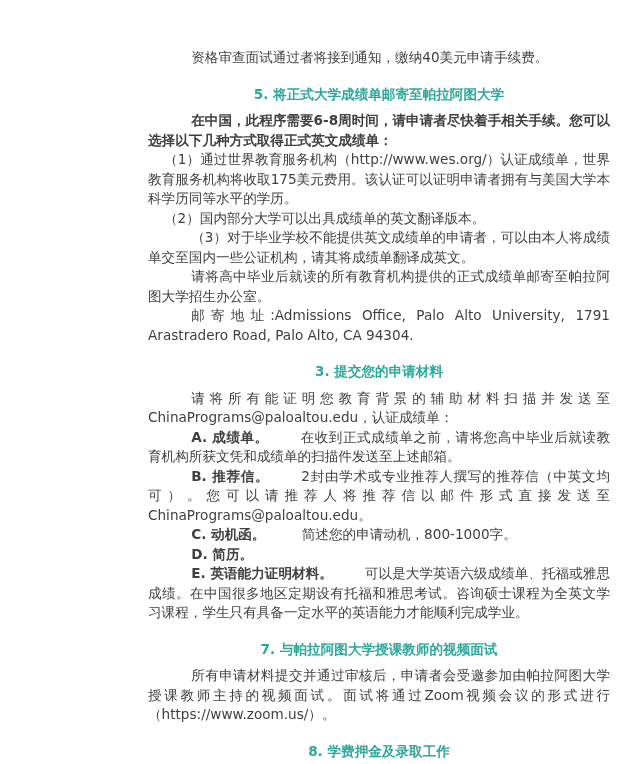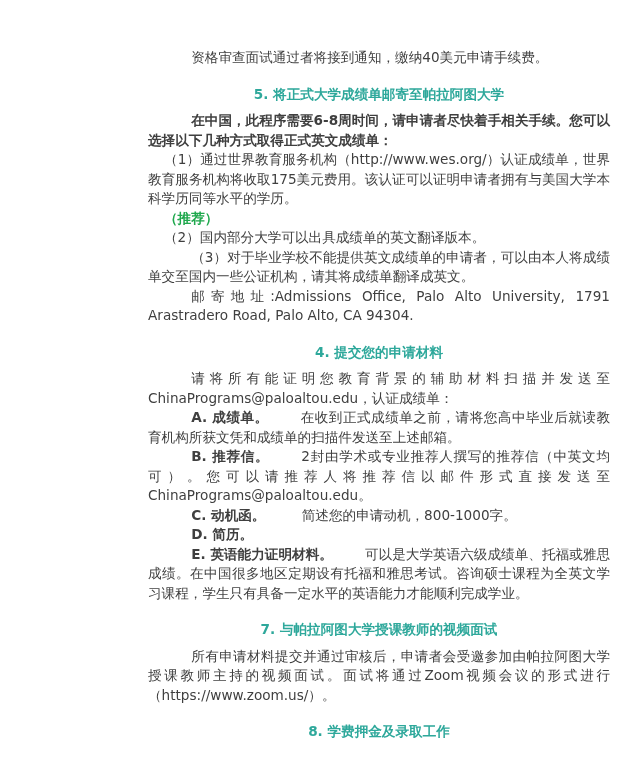--- a/index.html
+++ b/index.html
@@ -51,25 +51,25 @@
 </style>
 </head>
 <body>
 
 <div class="page">
   <main class="doc">
       <p class="doc-para indent"><span class="run-normal">资格审查面试通过者将接到通知，缴纳40美元申请手续费。</span></p>
       <h2 class="doc-heading"><span class="run-teal">5. 将正式大学成绩单邮寄至帕拉阿图大学</span></h2>
       <p class="doc-para indent"><span class="run-bold">在中国，此程序需要6-8周时间，请申请者尽快着手相关手续。您可以选择以下几种方式取得正式英文成绩单：</span></p>
       <p class="doc-para"><span class="run-normal">（1）通过世界教育服务机构（http://www.wes.org/）认证成绩单，世界教育服务机构将收取175美元费用。该认证可以证明申请者拥有与美国大学本科学历同等水平的学历。</span></p>
-      <p class="doc-para"><span class="run-green">（推荐）</span></p>
       <p class="doc-para"><span class="run-normal">（2）国内部分大学可以出具成绩单的英文翻译版本。</span></p>
       <p class="doc-para indent"><span class="run-normal">（3）对于毕业学校不能提供英文成绩单的申请者，可以由本人将成绩单交至国内一些公证机构，请其将成绩单翻译成英文。</span></p>
+      <p class="doc-para indent"><span class="run-normal">请将高中毕业后就读的所有教育机构提供的正式成绩单邮寄至帕拉阿图大学招生办公室。</span></p>
       <p class="doc-para indent"><span class="run-normal">邮寄地址:Admissions Office, Palo Alto University, 1791 Arastradero Road, Palo Alto, CA 94304.</span></p>
-      <h2 class="doc-heading"><span class="run-teal">4. 提交您的申请材料</span></h2>
+      <h2 class="doc-heading"><span class="run-teal">3. 提交您的申请材料</span></h2>
       <p class="doc-para indent"><span class="run-normal">请将所有能证明您教育背景的辅助材料扫描并发送至ChinaPrograms@paloaltou.edu，认证成绩单：</span></p>
       <p class="doc-para indent"><span class="run-bold">A. 成绩单。</span><span class="run-normal">在收到正式成绩单之前，请将您高中毕业后就读教育机构所获文凭和成绩单的扫描件发送至上述邮箱。</span></p>
       <p class="doc-para indent"><span class="run-bold">B. 推荐信。</span><span class="run-normal">2封由学术或专业推荐人撰写的推荐信（中英文均可）。您可以请推荐人将推荐信以邮件形式直接发送至ChinaPrograms@paloaltou.edu。</span></p>
       <p class="doc-para indent"><span class="run-bold">C. 动机函。</span><span class="run-normal"> 简述您的申请动机，800-1000字。</span></p>
       <p class="doc-para indent"><span class="run-bold">D. 简历。</span></p>
       <p class="doc-para indent"><span class="run-bold">E. 英语能力证明材料。</span><span class="run-normal">可以是大学英语六级成绩单、托福或雅思成绩。在中国很多地区定期设有托福和雅思考试。咨询硕士课程为全英文学习课程，学生只有具备一定水平的英语能力才能顺利完成学业。</span></p>
       <h2 class="doc-heading"><span class="run-teal">7. 与帕拉阿图大学授课教师的视频面试</span></h2>
       <p class="doc-para indent"><span class="run-normal">所有申请材料提交并通过审核后，申请者会受邀参加由帕拉阿图大学授课教师主持的视频面试。面试将通过Zoom视频会议的形式进行（https://www.zoom.us/）。</span></p>
       <h2 class="doc-heading"><span class="run-teal">8. 学费押金及录取工作</span></h2>
     </main>

